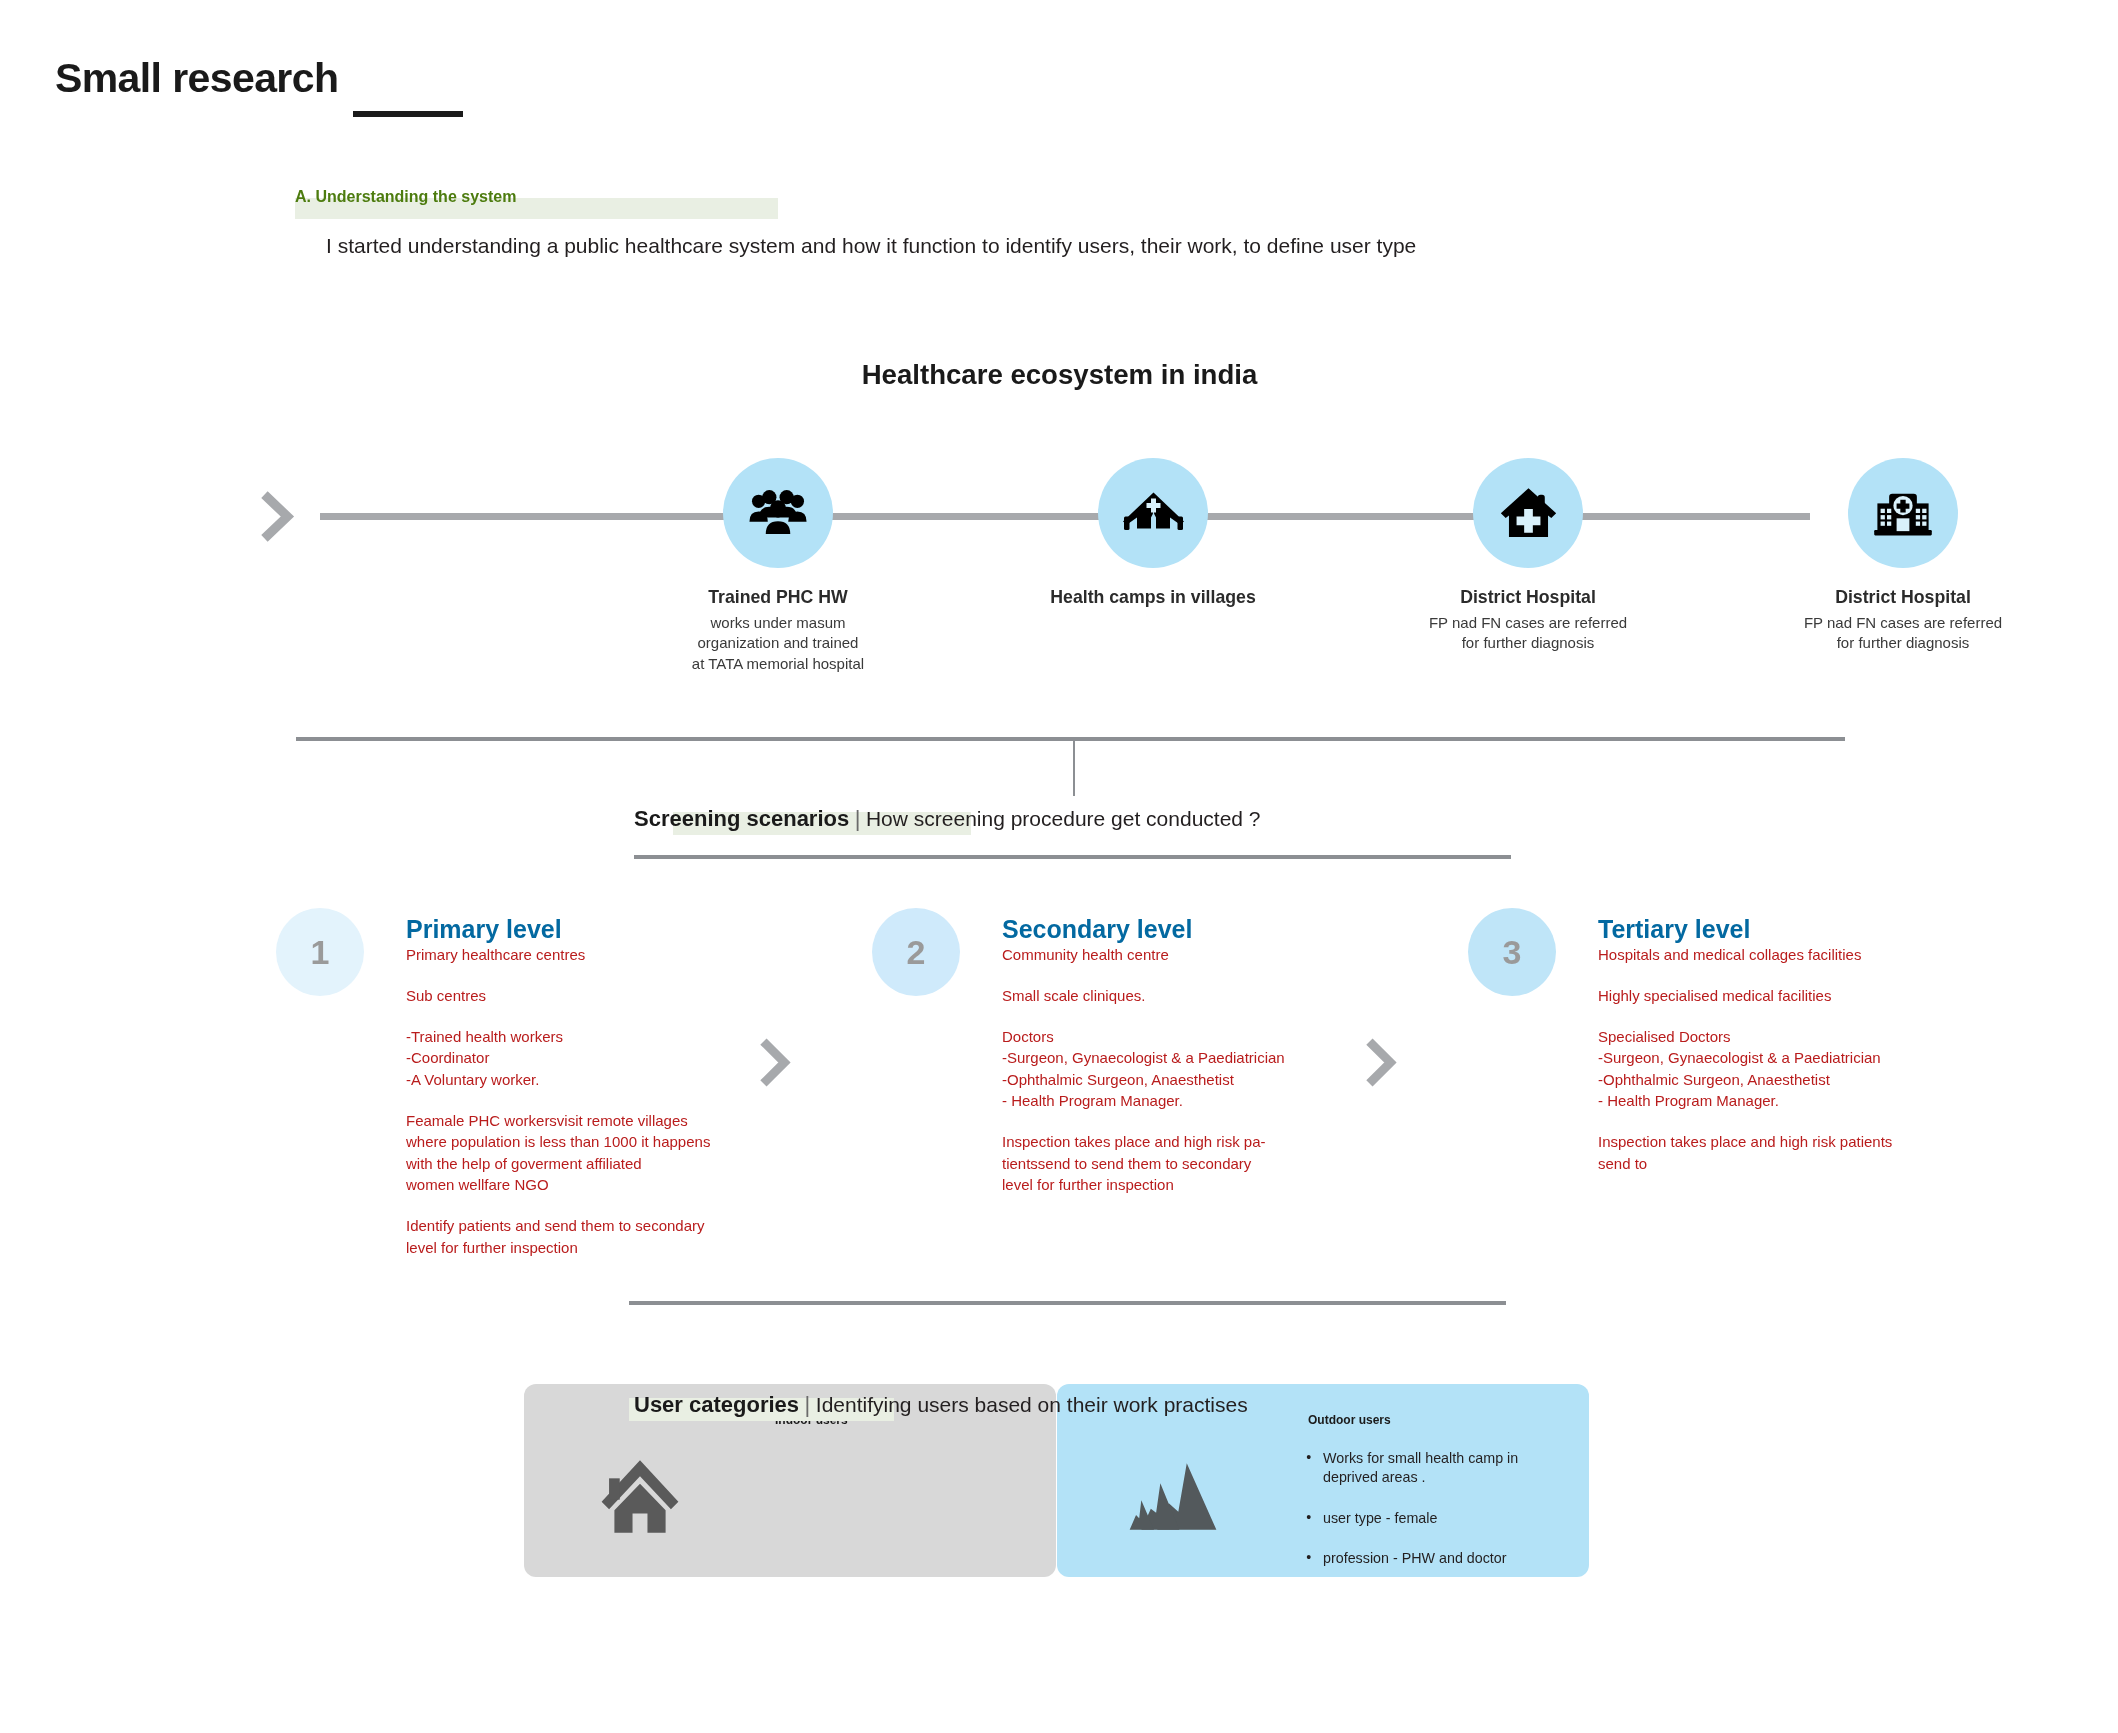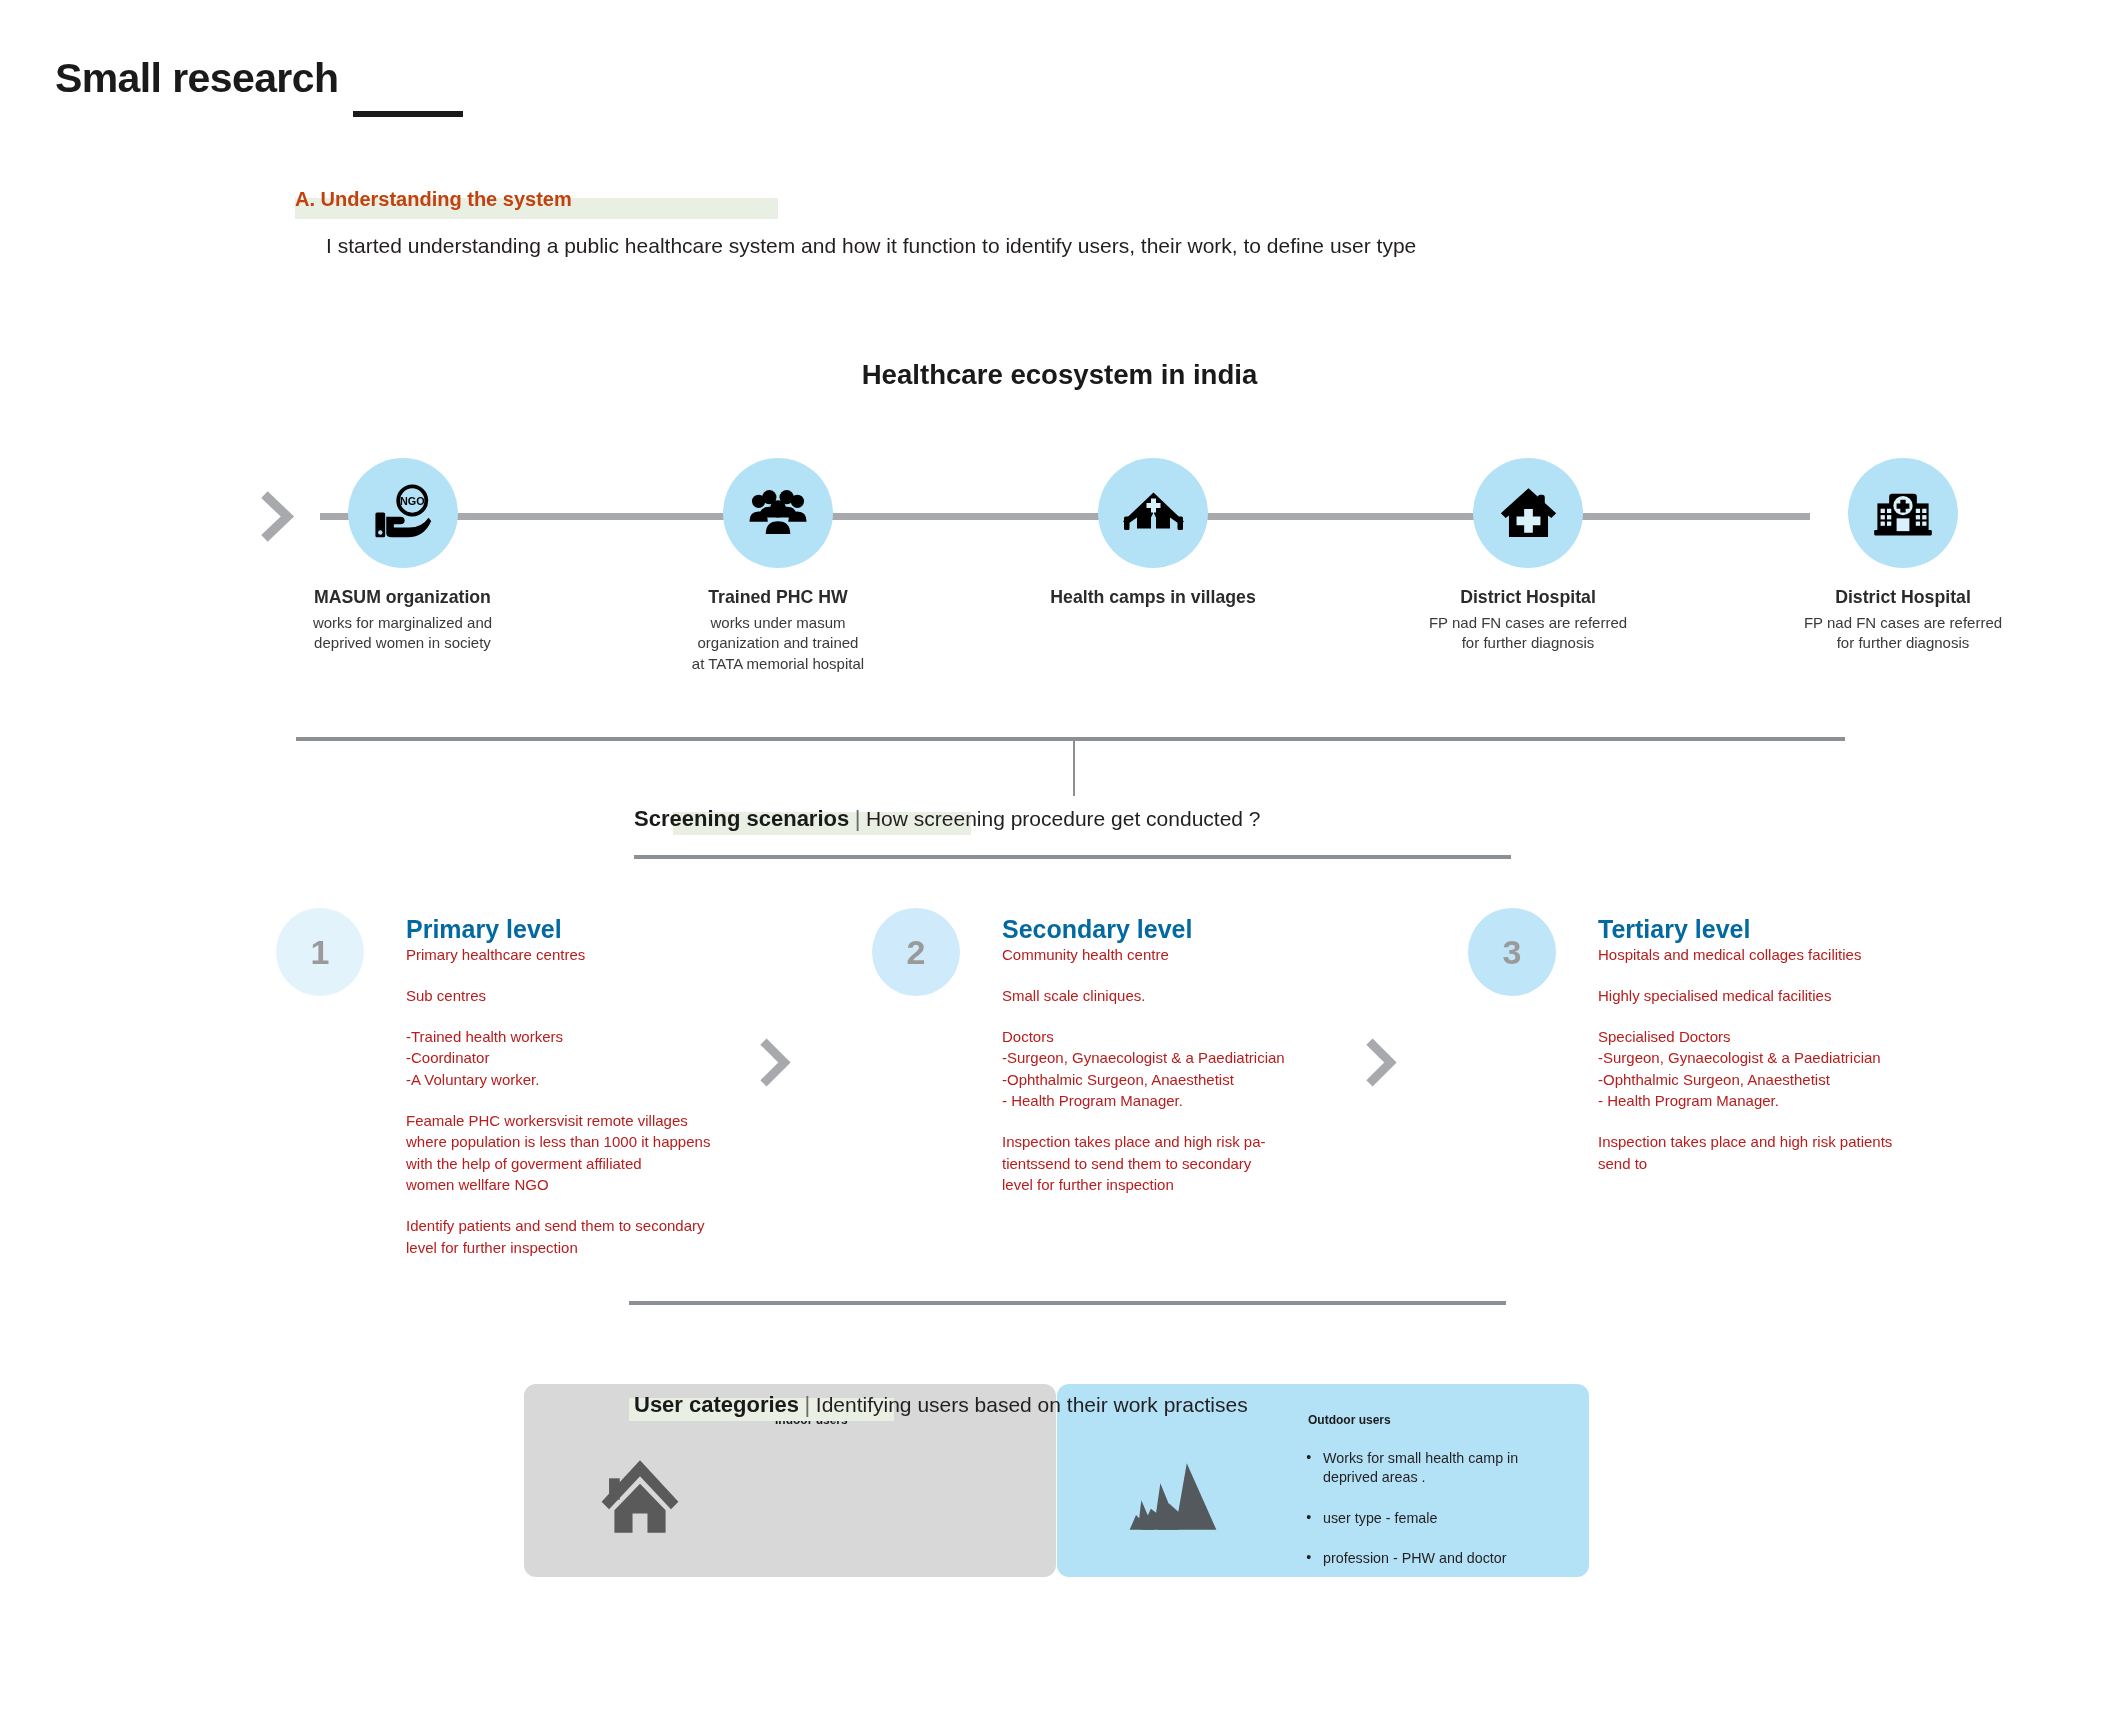--- a/index.html
+++ b/index.html
@@ -27,23 +27,23 @@
     position: absolute;
     left: 353px; top: 111px;
     width: 110px; height: 5.5px;
     background: #1a1a1a;
   }
 
   
   .sec-a-head {
     position: absolute;
     left: 295px; top: 188px;
-    font-size: 20px;
-    font-weight: bold;
-    color: #c2410c;
+    font-size: 16px;
+    font-weight: bold;
+    color: #4d7c0f;
     z-index: 2;
     text-align: right;
   }
   .sec-a-hl {
     position: absolute;
     left: 295px; top: 198px;
     width: 483px; height: 21px;
     background: #e9efe3;
     z-index: 1;
   }
@@ -250,34 +250,20 @@
 
   <div class="eco-wrap">
     <div class="eco-line"></div>
 
     <div class="eco-chevron">
       <svg viewBox="0 0 66 96">
           <polyline points="10,8 52,48 10,88" fill="none" stroke="#a7a9ac" stroke-width="17" stroke-linejoin="miter"></polyline>
         </svg>
     </div>
 
-    <div class="eco-node" style="left:-5.5px;">
-      <div class="eco-circle">
-        <svg width="65" height="65" viewBox="0 0 120 120">
-          <circle cx="78" cy="36" r="26" fill="none" stroke="#000" stroke-width="7"></circle>
-          <text x="78" y="45" font-size="20" font-family="Liberation Sans, sans-serif" font-weight="bold" text-anchor="middle" fill="#000">NGO</text>
-          <rect x="10" y="58" width="18" height="46" rx="3" fill="#000"></rect>
-          <circle cx="19" cy="95" r="4" fill="#b3e2f7"></circle>
-          <path d="M30 66 L56 66 Q64 66 64 73 Q64 80 56 80 L44 80 L44 86 L72 86 Q96 86 108 68 L113 74 Q100 104 70 104 L40 104 Q30 104 30 96 Z" fill="#000"></path>
-        </svg>
-      </div>
-      <div class="eco-label">MASUM organization</div>
-      <div class="eco-desc" style="white-space:pre-line;">works for marginalized and
-deprived women in society</div>
-    </div>
 
     <div class="eco-node" style="left:370px;">
       <div class="eco-circle">
         <svg width="62" height="51" viewBox="0 0 120 100">
           <g fill="#000">
             <circle cx="22" cy="26" r="13"></circle>
               <path d="M4 66 q0-20 18-20 t18 20 z"></path>
             <circle cx="98" cy="26" r="13"></circle>
               <path d="M80 66 q0-20 18-20 t18 20 z"></path>
             <circle cx="43" cy="18" r="14"></circle>

